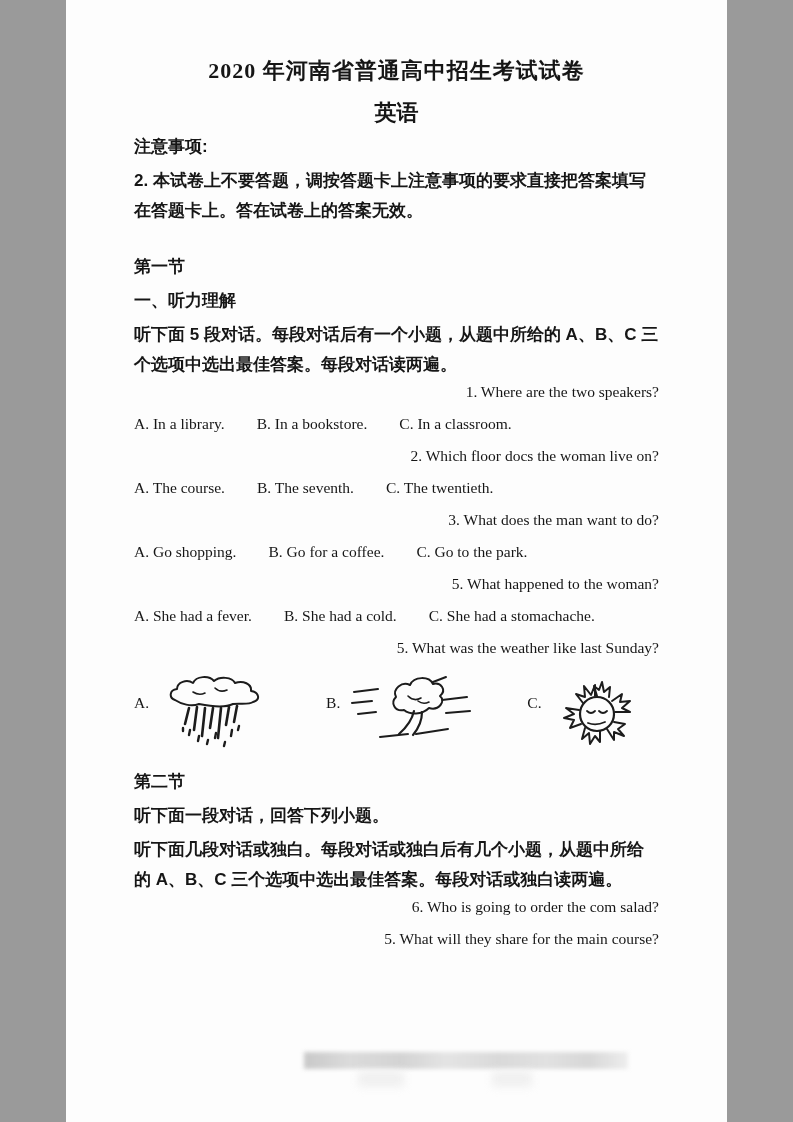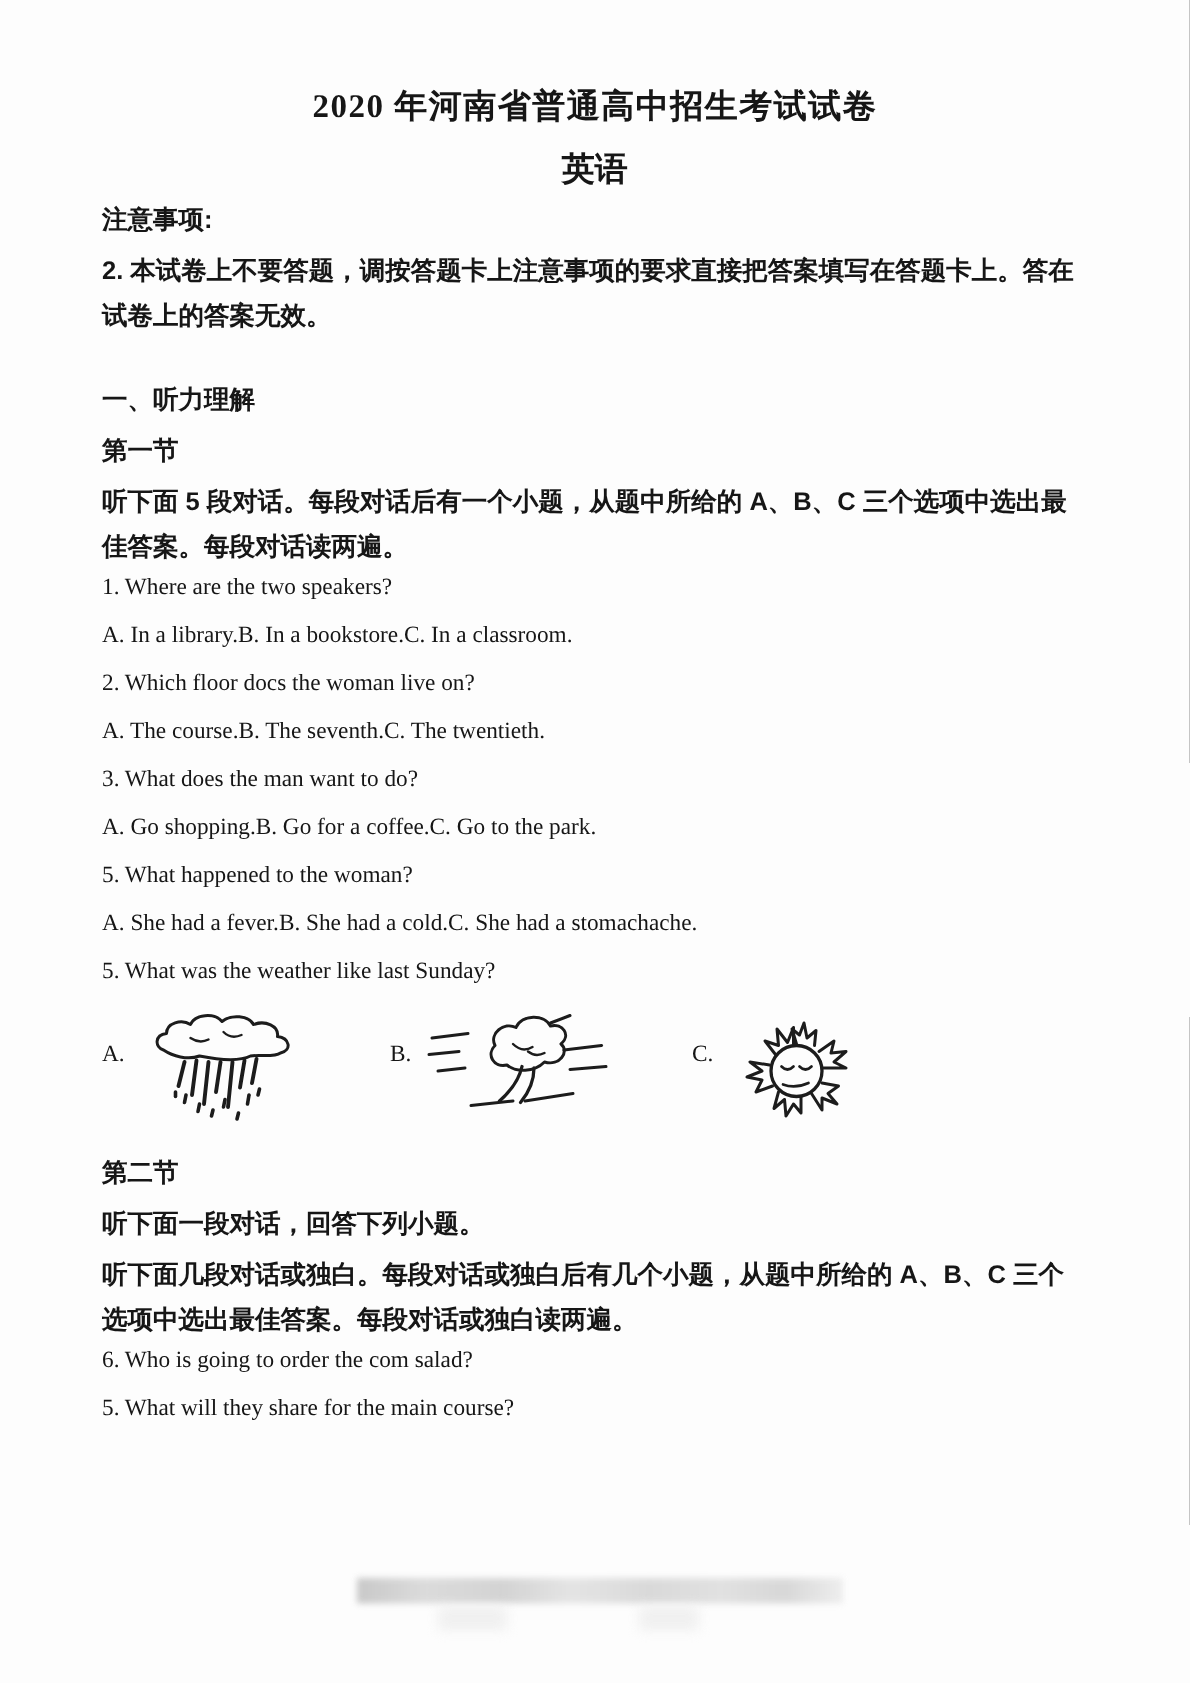--- a/index.html
+++ b/index.html
@@ -1,17 +1,17 @@
 <!DOCTYPE html>
 <html><head>
 <meta charset="utf-8">
 <style>
   html,body { margin:0; padding:0; background:#9a9a9a; }
   .page {
-    width: 793px;
+    width: 661px;
     height: 1122px;
     margin: 0 auto;
     background: #fdfdfd;
     box-sizing: border-box;
     padding: 56px 68px 0 68px;
     position: relative;
     overflow: hidden;
     color: #161616;
   }
   .cn {
@@ -40,22 +40,22 @@
   .subject {
     font-family: "Liberation Sans", sans-serif;
     font-weight: 700;
     font-size: 22px;
     line-height: 30px;
     text-align: center;
     margin: 12px 0 3px 0;
   }
   .notice p { margin-bottom: 2px; }
   .sec-gap { margin-top: 26px; }
-  .q { margin-top: 0; }
-  .opts { display: flex; }
+  .q { margin-top: 0; text-align: right; }
+  .opts { display: flex; gap: 32px; }
   .opts span { white-space: nowrap; }
   .pic-opts {
     display: flex;
     align-items: flex-start;
     margin: 4px 0 12px 0;
   }
   .pic-opt { display: flex; align-items: flex-start; }
   .pic-opt .lbl {
     font-family: "Liberation Serif", serif;
     font-size: 15.5px;
@@ -92,22 +92,22 @@
 
   <h1 class="title">2020 年河南省普通高中招生考试试卷</h1>
   <h2 class="subject">英语</h2>
 
   <div class="notice">
     <p class="cn">注意事项:</p>
     <p class="cn">2. 本试卷上不要答题，调按答题卡上注意事项的要求直接把答案填写在答题卡上。答在试卷上的答案无效。</p>
   </div>
 
   <div class="sec-gap">
+    <p class="cn">第一节</p>
     <p class="cn">一、听力理解</p>
-    <p class="cn">第一节</p>
     <p class="cn">听下面 5 段对话。每段对话后有一个小题，从题中所给的 A、B、C 三个选项中选出最佳答案。每段对话读两遍。</p>
 
     <p class="en q">1. Where are the two speakers?</p>
     <p class="en opts">
       <span>A. In a library.</span>
       <span>B. In a bookstore.</span>
       <span>C. In a classroom.</span>
     </p>
 
     <p class="en q">2. Which floor docs the woman live on?</p>

